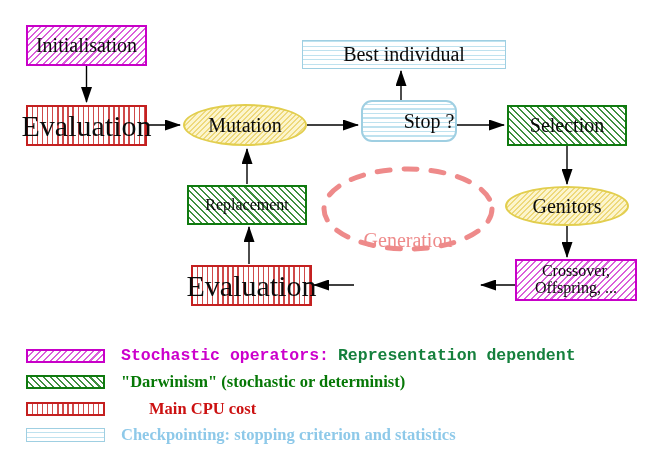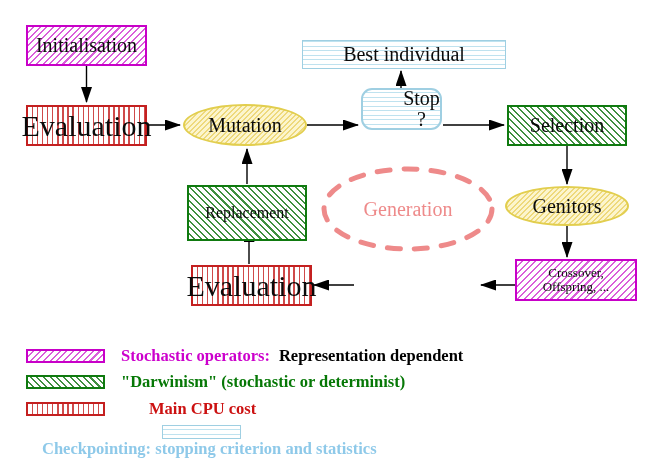--- a/index.html
+++ b/index.html
@@ -5,21 +5,21 @@
   html,body{margin:0;padding:0;background:#ffffff;}
   .canvas{
     position:relative;width:662px;height:471px;background:#ffffff;overflow:hidden;
     font-family:"Liberation Serif","DejaVu Serif",serif;
   }
   .edges{position:absolute;left:0;top:0;width:662px;height:471px;}
   .node{
     position:absolute;display:flex;align-items:center;justify-content:center;
     box-sizing:border-box;text-align:center;color:#0a0a0a;line-height:1.05;
   }
-  .fs20{font-size:20px;} .fs22{font-size:30px;} .fs16{font-size:16px;} .fs14{font-size:13px;}
+  .fs20{font-size:20px;} .fs22{font-size:30px;} .fs16{font-size:16px;} .fs14{font-size:16px;}
 
   
   .hatch-magenta{
     border:2px solid #c800c8;
     background:repeating-linear-gradient(135deg,#ffffff 0,#ffffff 3.2px,#da5eda 3.2px,#da5eda 4.7px);
   }
   .hatch-green{
     border:2px solid #0f7a0f;
     background:repeating-linear-gradient(45deg,#ffffff 0,#ffffff 3.2px,#3f8f3f 3.2px,#3f8f3f 4.7px);
   }
@@ -32,29 +32,29 @@
     background:repeating-linear-gradient(0deg,#ffffff 0,#ffffff 3.1px,#bfe2ef 3.1px,#bfe2ef 4.5px);
   }
   .hatch-yellow{
     border:2px solid #e2ce4e;border-radius:50%;
     background:repeating-linear-gradient(135deg,#fcf5cd 0,#fcf5cd 2.3px,#eed97c 2.3px,#eed97c 3.7px);
   }
   .rounded{border-radius:11px;}
   .thin{border-width:1px;}
 
   .generation-label{
-    position:absolute;color:#ee8a8a;font-size:20px;display:flex;align-items:center;justify-content:center;
+    position:absolute;color:#ee8a8a;font-size:20px;display:flex;align-items:center;justify-content:center;margin-top:31px;
   }
 
   
   .legend-row{position:absolute;display:flex;align-items:center;}
   .swatch{display:inline-block;width:79px;height:14px;box-sizing:border-box;}
   .legend-text{margin-left:16px;font-size:16.5px;font-weight:bold;white-space:pre;}
   .c-magenta{color:#cc00cc;}
-  .c-gold{color:#000000;}
+  .c-gold{color:#15803d;}
   .c-green{color:#067806;}
   .c-red{color:#cc1111;margin-left:44px;}
   .c-ltblue{color:#8ec9e9;}
 </style>
 </head>
 <body>
 
 <div class="canvas">
 
   <svg class="edges" width="662" height="471" viewBox="0 0 662 471">
@@ -86,64 +86,64 @@
   </div>
 
   <div class="node hatch-yellow fs20" style="left:183px;top:104px;width:124px;height:42px;">
     <span>Mutation</span>
   </div>
 
   <div class="node stripes-cyan thin fs20" style="left:302px;top:40px;width:204px;height:29px;">
     <span>Best individual</span>
   </div>
 
-  <div class="node stripes-cyan rounded fs20" style="left:361px;top:88px;width:81px;height:42px;padding-left:40px;">
+  <div class="node stripes-cyan rounded fs20" style="left:361px;top:100px;width:96px;height:42px;padding-left:40px;">
     <span>Stop ?</span>
   </div>
 
   <div class="node hatch-yellow fs20" style="left:505px;top:186px;width:124px;height:40px;">
     <span>Genitors</span>
   </div>
 
   <div class="node hatch-green fs20" style="left:507px;top:105px;width:120px;height:41px;">
     <span>Selection</span>
   </div>
 
-  <div class="node hatch-green fs16" style="left:187px;top:185px;width:120px;height:56px;">
+  <div class="node hatch-green fs16" style="left:187px;top:185px;width:120px;height:40px;">
     <span>Replacement</span>
   </div>
 
   <div class="generation-label" style="left:340px;top:196px;width:136px;height:26px;">
     <span>Generation</span>
   </div>
 
   <div class="node stripes-red fs22" style="left:191px;top:265px;width:121px;height:41px;">
     <span>Evaluation</span>
   </div>
 
 
   <div class="node hatch-magenta fs14" style="left:515px;top:259px;width:122px;height:42px;flex-direction:column;">
     <span>Crossover,</span>
     <span>Offspring, ...</span>
   </div>
 
-  <div class="legend-row" style="left:26px;top:346px;">
+  <div class="legend-row" style="left:26px;top:346px;font-family:Liberation Mono, monospace;">
     <span class="swatch hatch-magenta"></span>
     <span class="legend-text c-magenta">Stochastic operators:</span>
     <span class="legend-text c-gold" style="margin-left:9px;">Representation dependent</span>
   </div>
 
   <div class="legend-row" style="left:26px;top:372px;">
     <span class="swatch hatch-green"></span>
     <span class="legend-text c-green">"Darwinism" (stochastic or determinist)</span>
   </div>
 
   <div class="legend-row" style="left:26px;top:399px;">
     <span class="swatch stripes-red"></span>
     <span class="legend-text c-red">Main CPU cost</span>
   </div>
 
-  <div class="legend-row" style="left:26px;top:425px;flex-direction:column;">
+  <div class="legend-row" style="left:26px;top:425px;">
     <span class="swatch stripes-cyan thin"></span>
     <span class="legend-text c-ltblue">Checkpointing: stopping criterion and statistics</span>
   </div>
 
 </div>
 
 </body></html>

